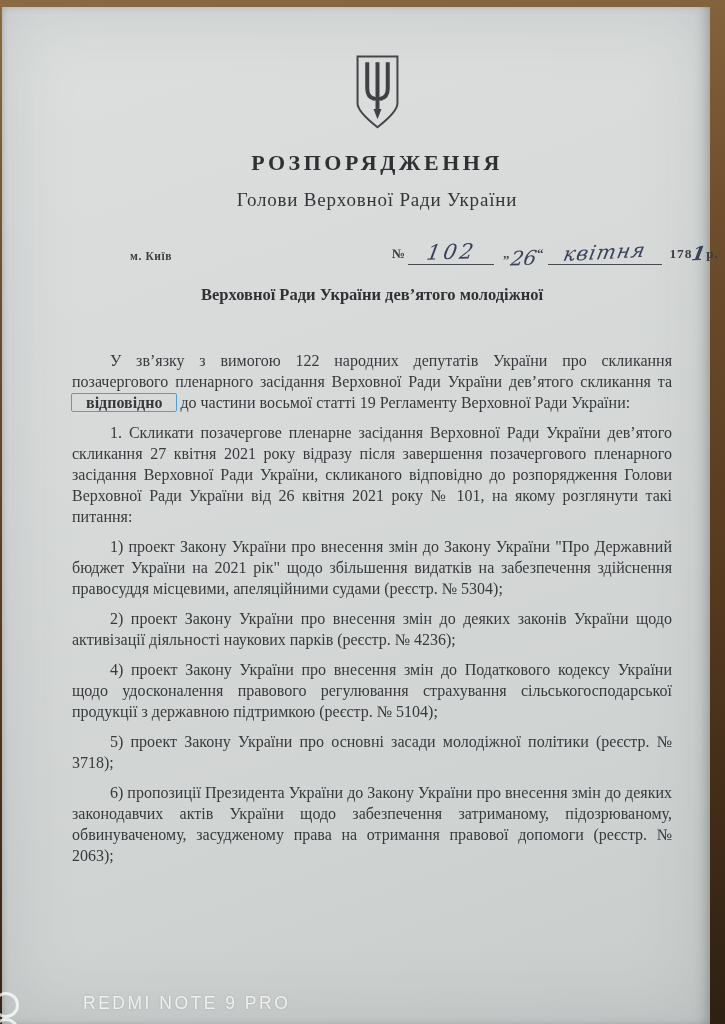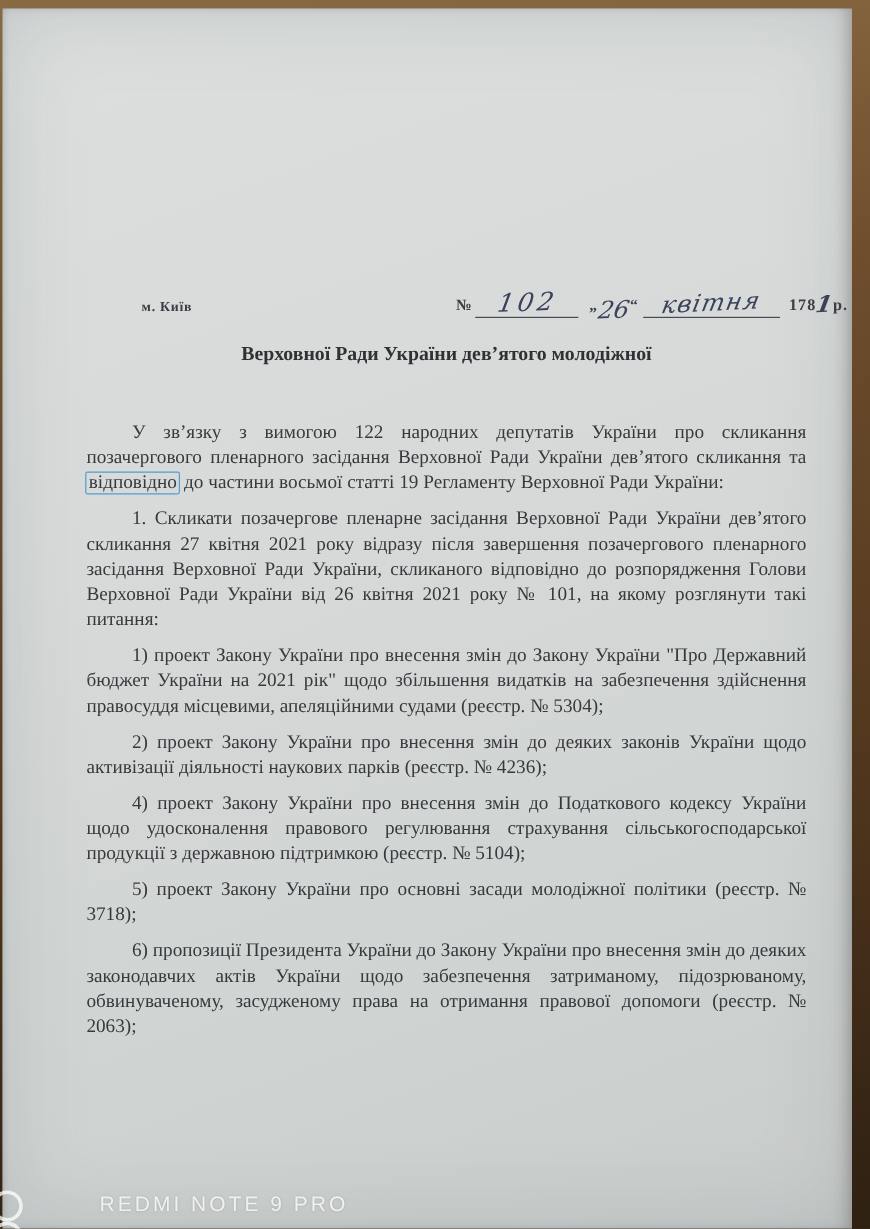--- a/index.html
+++ b/index.html
@@ -20,21 +20,21 @@
     color:#3c3e41;
   }
   .doc-header{position:absolute;left:55px;top:44px;width:640px;text-align:center;}
   .emblem{display:inline-block;width:57px;height:84px;}
   .doc-title{
     margin:11px 0 0;font-size:22px;font-weight:bold;letter-spacing:3.5px;
     color:#2e3033;
   }
   .doc-subtitle{margin-top:13px;font-size:19px;letter-spacing:.8px;color:#333639;}
 
-  .meta{position:absolute;left:116px;right:28px;top:233px;height:34px;font-size:12px;color:#3b3e43;}
+  .meta{position:absolute;left:128px;right:28px;top:233px;height:34px;font-size:12px;color:#3b3e43;}
   .meta-city{position:absolute;left:0;top:10px;font-weight:bold;font-size:11.5px;letter-spacing:.6px;}
   .meta-right{position:absolute;left:262px;top:0;display:flex;align-items:flex-end;}
   .num-label{font-weight:bold;font-size:13px;padding-bottom:3px;}
   .fill-line{border-bottom:1.5px solid #474b51;text-align:center;height:24px;}
   .u-number{width:86px;margin-left:3px;}
   .u-month{width:114px;}
   .q{font-size:13px;padding:0 1px 3px 9px;font-weight:bold;}
   .q2{font-size:13px;padding:0 4px 3px 1px;font-weight:bold;}
   .hand{
     font-family:"DejaVu Serif", serif;font-style:italic;color:#39425a;
@@ -50,21 +50,21 @@
     position:absolute;left:90px;top:276px;width:560px;text-align:center;
     font-weight:bold;font-size:16.5px;line-height:23px;color:#2f3134;
   }
   .body-text{
     position:absolute;left:70px;top:343px;width:600px;
     font-size:16px;line-height:21px;text-align:justify;color:#37393d;
   }
   .body-text p{margin:0 0 9px;text-indent:38px;}
   .hl-box{
     border:1.5px solid rgba(70,150,210,.9);border-radius:2px;
-    padding:0 2px;margin:0 -1px;
+    padding:0 14px;margin:0 -1px;font-weight:bold;
   }
 
   .watermark{
     position:absolute;left:0;top:990px;height:34px;width:300px;
     font-family:"Liberation Sans", sans-serif;color:rgba(255,255,255,.8);
   }
   .lens-ring{
     position:absolute;width:20px;height:20px;border:3px solid rgba(255,255,255,.75);
     border-radius:50%;
   }
@@ -76,20 +76,34 @@
   }
 </style>
 </head>
 <body>
 
 <div class="photo">
   <div class="photo-bg"></div>
 
   <div class="sheet">
 
+    <div class="doc-header">
+      <span class="emblem">
+        <svg viewBox="0 0 100 140" width="57" height="84">
+          <path d="M15,6 H85 V88 Q85,103 50,130 Q15,103 15,88 Z" fill="none" stroke="#44464a" stroke-width="3.5"></path>
+          <path d="M50,16 V98" fill="none" stroke="#3f4145" stroke-width="7"></path>
+          <path d="M32,16 V62 Q32,78 45,80" fill="none" stroke="#3f4145" stroke-width="7"></path>
+          <path d="M68,16 V62 Q68,78 55,80" fill="none" stroke="#3f4145" stroke-width="7"></path>
+          <path d="M41,80 H59" fill="none" stroke="#3f4145" stroke-width="6"></path>
+          <path d="M43,98 L50,116 L57,98 Z" fill="#3f4145"></path>
+        </svg>
+      </span>
+      <h1 class="doc-title">РОЗПОРЯДЖЕННЯ</h1>
+      <div class="doc-subtitle">Голови Верховної Ради України</div>
+    </div>
 
     <div class="meta">
       <span class="meta-city">м. Київ</span>
       <span class="meta-right">
         <span class="num-label">№</span>
         <span class="fill-line u-number"><span class="hand hand-number">102</span></span>
         <span class="q">„</span>
         <span class="hand hand-day">26</span>
         <span class="q2">“</span>
         <span class="fill-line u-month"><span class="hand hand-month">квітня</span></span>

